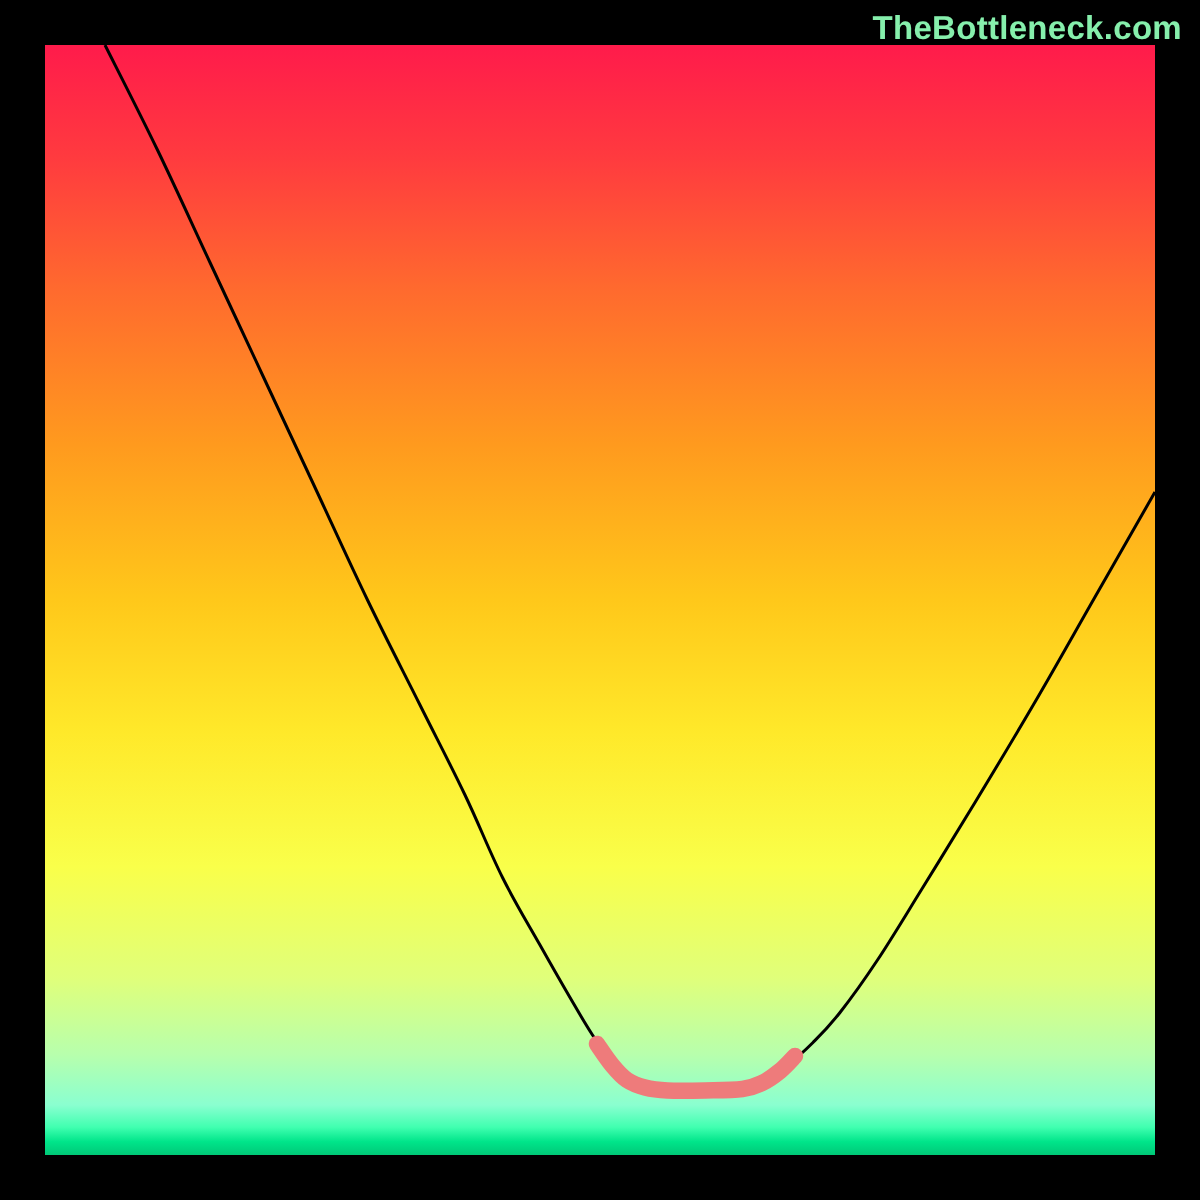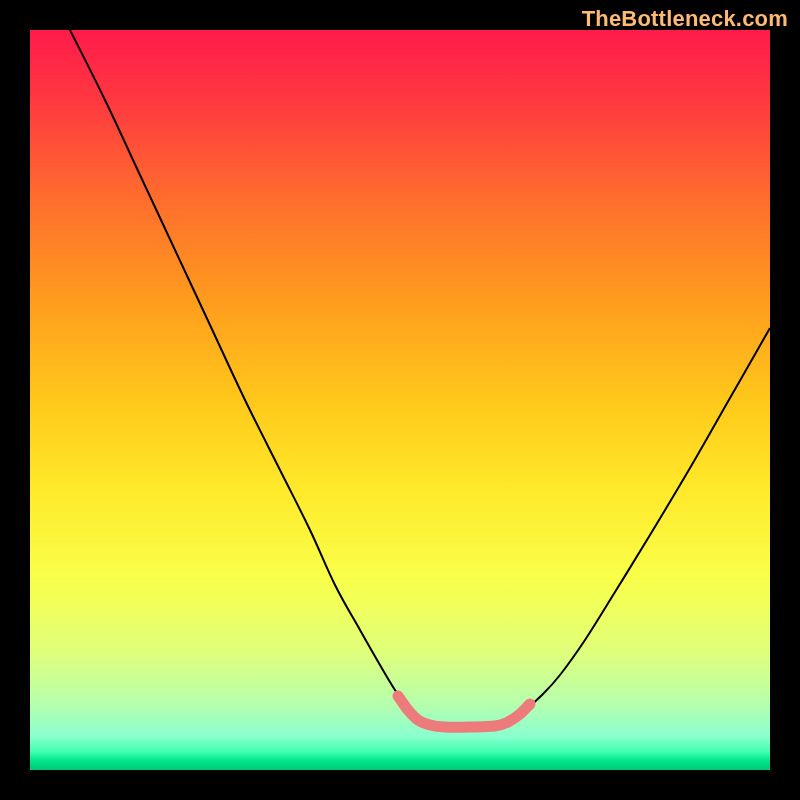--- a/index.html
+++ b/index.html
@@ -41,21 +41,21 @@
     height: 740px;
     pointer-events: none;
   }
   .watermark {
     position: absolute;
     top: 6px;
     right: 12px;
     font-family: Arial, Helvetica, sans-serif;
     font-size: 22px;
     font-weight: 600;
-    color: #fdba74;
+    color: #86efac;
     letter-spacing: 0.2px;
     user-select: none;
   }
 </style>
 </head>
 <body>
 
 <div class="frame">
   <div class="plot-area">
     <svg class="gradient-bg" viewBox="0 0 740 740" preserveAspectRatio="none">

